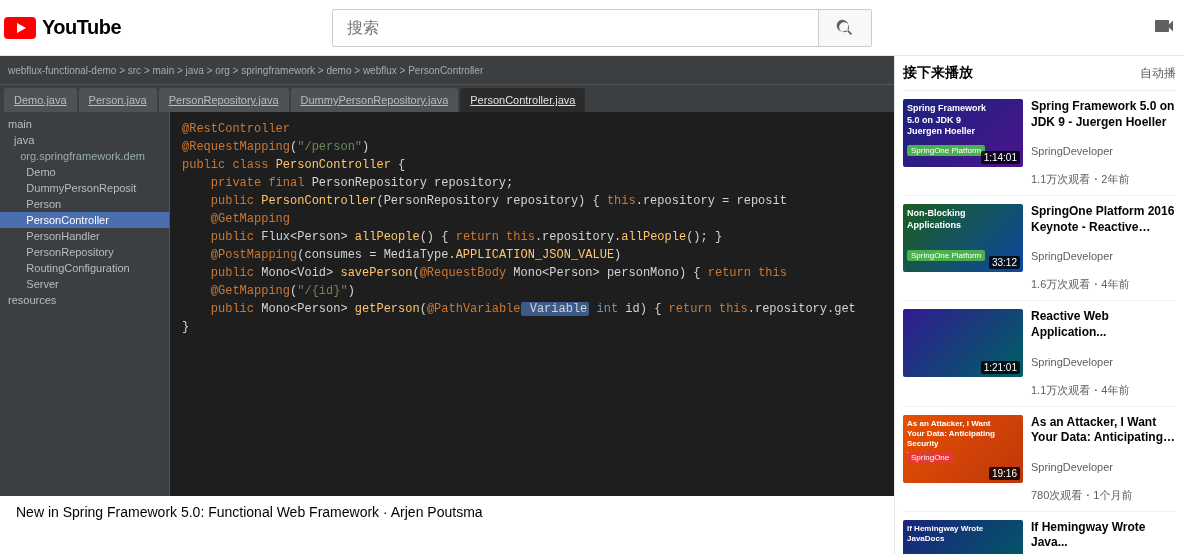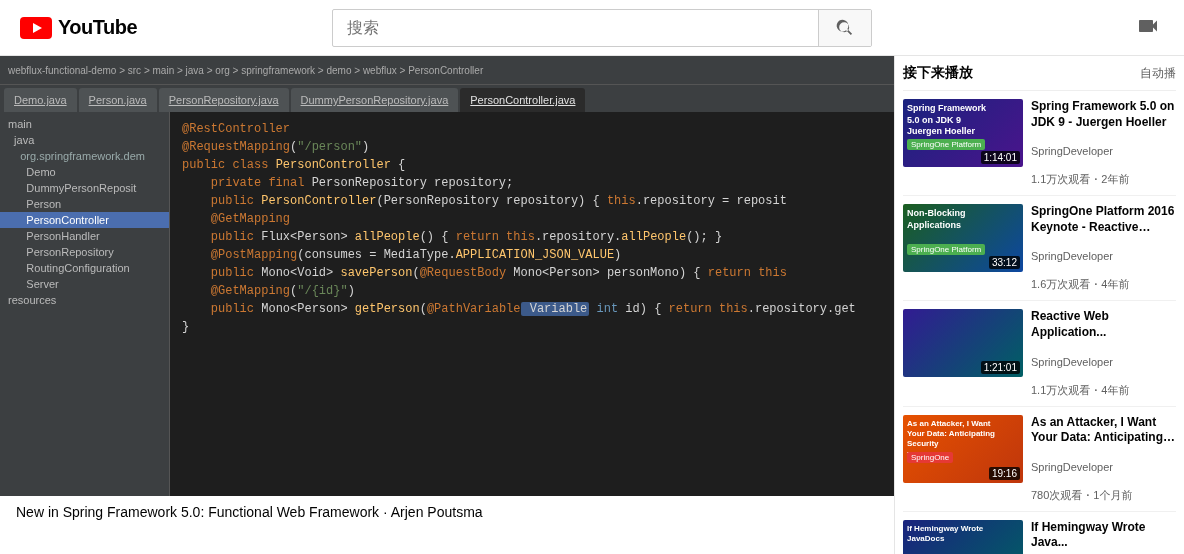--- a/index.html
+++ b/index.html
@@ -8,21 +8,21 @@
       background: #fff;
       width: 1184px;
       min-height: 554px;
       overflow: hidden;
     }
 
     
     .header {
       display: flex;
       align-items: center;
-      padding: 0 20px;
+      padding: 0 4px;
       height: 56px;
       border-bottom: 1px solid #e5e5e5;
       position: relative;
       gap: 44px;
     }
     .logo-area {
       display: flex;
       align-items: center;
       gap: 6px;
       min-width: 120px;
@@ -288,21 +288,21 @@
 
     .thumb-text {
       color: #fff;
       font-size: 9px;
       padding: 4px;
       line-height: 1.3;
       font-weight: bold;
     }
     .thumb-badge {
       position: absolute;
-      bottom: 17px;
+      bottom: 11px;
       left: 4px;
       background: #4caf50;
       color: #fff;
       font-size: 8px;
       padding: 1px 4px;
       border-radius: 2px;
     }
     .thumb-badge2 {
       position: absolute;
       bottom: 20px;

